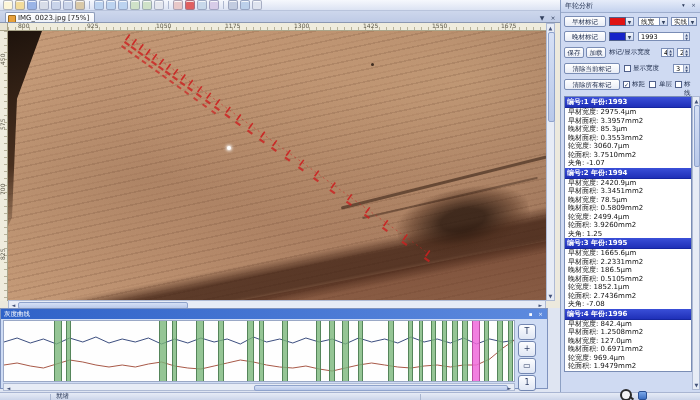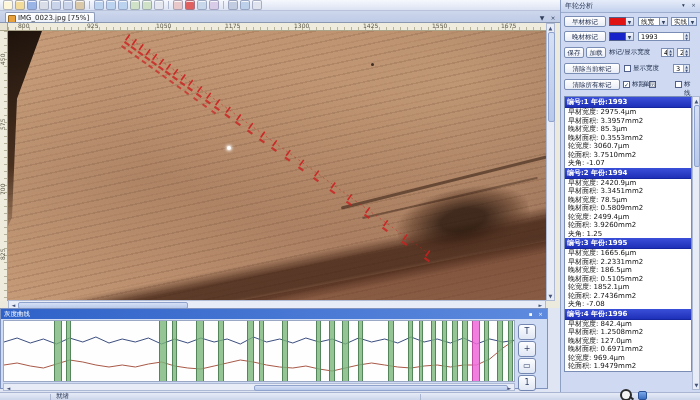--- a/index.html
+++ b/index.html
@@ -317,21 +317,21 @@
   <div class="abs spin" style="left:112px;top:64px;width:17px;height:9px;">
     <span>3</span>
     <div class="spincol">▲<br>▼</div>
   </div>
 
   <div class="abs ctlbtn" style="left:3px;top:79px;width:56px;height:11px;line-height:10px;">清除所有标记</div>
   <div class="abs" id="cbrow" style="left:62px;top:80px;width:60px;height:10px;">
       <div class="abs cbox" style="left: 0px; top: 1px;">✓</div>
       <span class="abs cblab" style="left: 9px; top: 0px;">标距</span>
       <div class="abs cbox" style="left: 26px; top: 1px;"></div>
-      <span class="abs cblab" style="left: 20px; top: 0px;">单层</span>
+      <span class="abs cblab" style="left: 36px; top: 0px;">单层</span>
       <div class="abs cbox" style="left: 52px; top: 1px;"></div>
       <span class="abs cblab" style="left: 61px; top: 0px;">标线</span>
     </div>
 
   <div class="abs" id="datalist">
       <div class="ehead">编号:1 年份:1993</div>
       <div class="erow">早材宽度: 2975.4μm</div>
       <div class="erow">早材面积: 3.3957mm2</div>
       <div class="erow">晚材宽度: 85.3μm</div>
       <div class="erow">晚材面积: 0.3553mm2</div>

